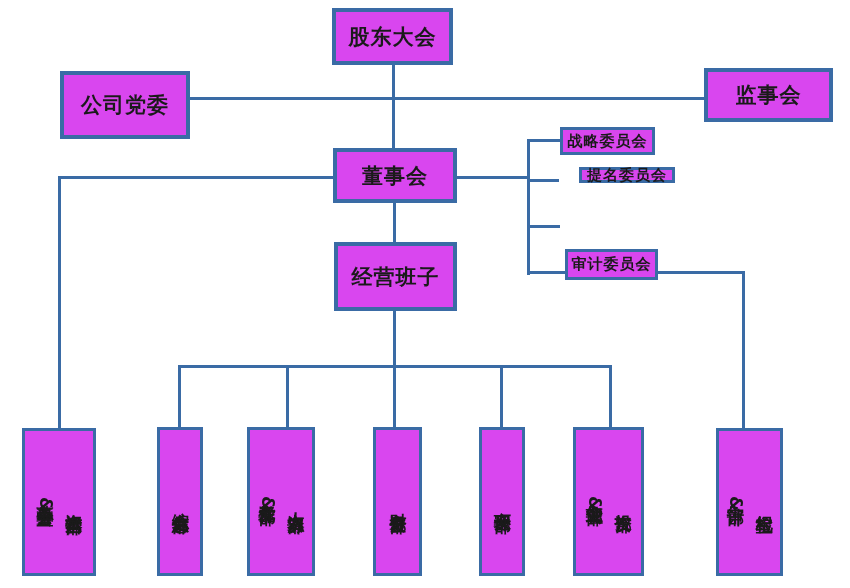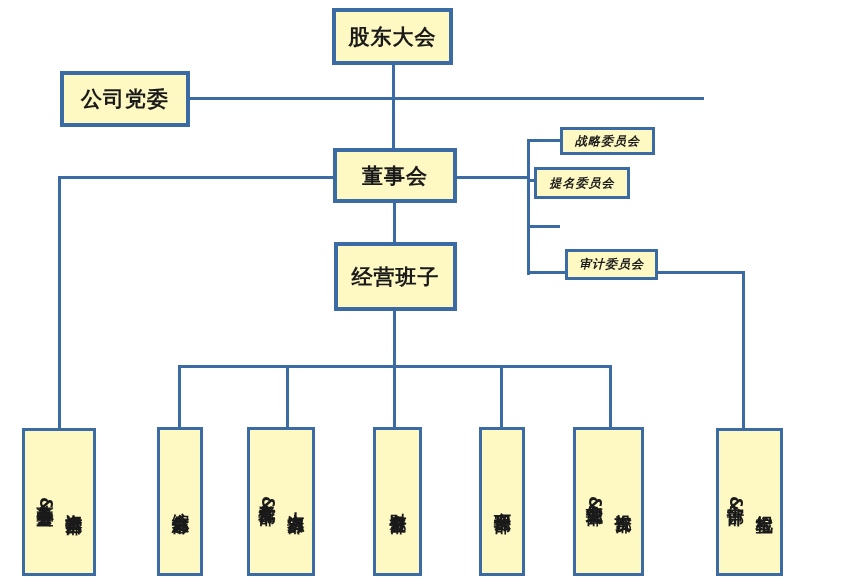--- a/index.html
+++ b/index.html
@@ -11,30 +11,30 @@
     background: var(--bg, #ffffff);
     color: var(--text-color, #1a1a1a);
     overflow: hidden;
   }
   .line { position: absolute; background: var(--line-color, #3A6BA5); }
   .line.h { height: 3px; }
   .line.v { width: 3px; }
   .box {
     position: absolute;
     box-sizing: border-box;
-    background: #fef9c3;
+    background: #d946ef;
     border: 3px solid var(--line-color, #3A6BA5);
     display: flex;
     align-items: center;
     justify-content: center;
     font-weight: bold;
     text-align: center;
   }
   .box.main { border-width: 4px; font-size: 21px; letter-spacing: 1px; }
-  .box.committee { font-size: 12px; letter-spacing: 1px; white-space: nowrap; font-style: italic; }
+  .box.committee { font-size: 15px; letter-spacing: 1px; white-space: nowrap; }
   .box.dept { font-size: 17px; gap: 11px; padding: 5px 2px; }
   .vcol {
     display: block;
     writing-mode: vertical-lr;
     text-orientation: mixed;
     line-height: 1.05;
     letter-spacing: 1px;
   }
 </style>
 </head>
@@ -62,34 +62,37 @@
   <div class="line v" style="left:393px; top:297px; height:130px"></div>
   <div class="line h" style="left:178px; top:365px; width:434px"></div>
   <div class="line v" style="left:178px; top:365px; height:62px"></div>
   <div class="line v" style="left:286px; top:365px; height:62px"></div>
   <div class="line v" style="left:500px; top:365px; height:62px"></div>
   <div class="line v" style="left:609px; top:365px; height:62px"></div>
 
   <div class="box main" style="left:332px; top:8px;   width:121px; height:57px">
     <span>股东大会</span>
   </div>
-  <div class="box main" style="left:60px;  top:71px;  width:130px; height:56px">
+  <div class="box main" style="left:60px;  top:71px;  width:130px; height:68px">
     <span>公司党委</span>
+  </div>
+  <div class="box main" style="left:704px; top:68px;  width:129px; height:54px">
+    <span>监事会</span>
   </div>
   <div class="box main" style="left:333px; top:148px; width:124px; height:55px">
     <span>董事会</span>
   </div>
   <div class="box main" style="left:334px; top:242px; width:123px; height:69px">
     <span>经营班子</span>
   </div>
 
   <div class="box committee" style="left:560px; top:127px; width:95px;  height:28px">
     <span>战略委员会</span>
   </div>
-  <div class="box committee" style="left:534px; top:167px; width:96px;  height:32px">
+  <div class="box committee" style="left:579px; top:167px; width:96px;  height:16px">
     <span>提名委员会</span>
   </div>
   <div class="box committee" style="left:565px; top:249px; width:93px;  height:31px">
     <span>审计委员会</span>
   </div>
 
   <div class="box dept" style="left:22px;  top:428px; width:74px; height:148px">
     <span class="vcol">董事会办公室&amp;</span>
     <span class="vcol">资本运营部</span>
   </div>

